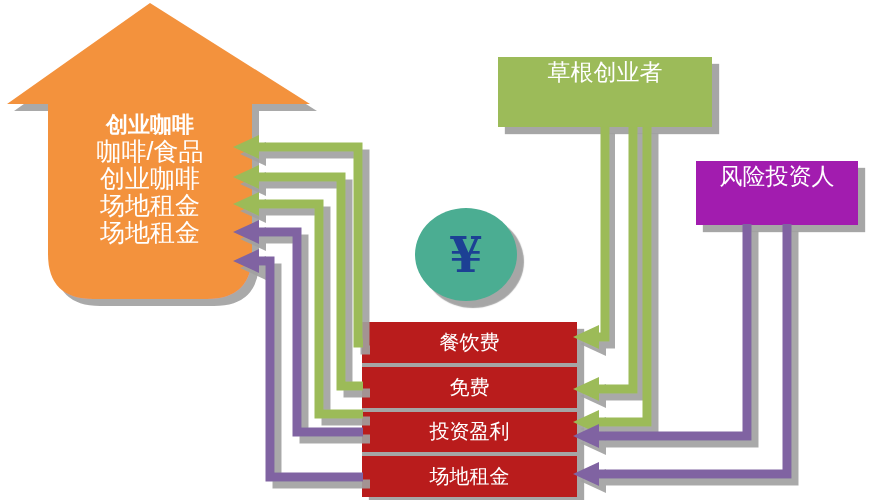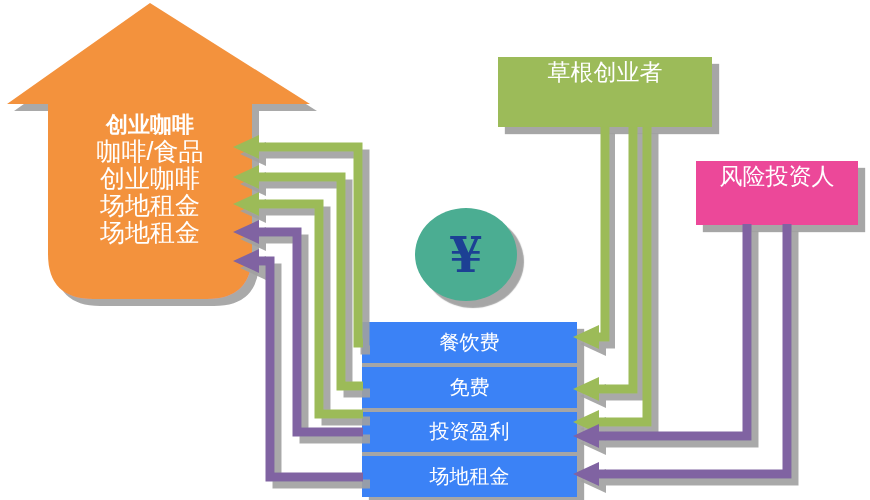--- a/index.html
+++ b/index.html
@@ -15,38 +15,38 @@
     color:#fff;text-align:center;
   }
   #house-text .ln{height:27px;line-height:27px;font-size:25px;white-space:nowrap;}
   #house-text .ttl{font-weight:bold;font-size:22px;}
   
   .actor-box{
     display:flex;align-items:flex-start;justify-content:center;color:#fff;font-size:23px;
     box-shadow:7px 7px 1px rgba(150,150,150,0.85);white-space:nowrap;
   }
   #grassroots-box{left:498px;top:57px;width:214px;height:70px;background:#9CBB59;}
-  #investor-box{left:696px;top:161px;width:162px;height:64px;background:#ec4899;}
+  #investor-box{left:696px;top:161px;width:162px;height:64px;background:#a21caf;}
   
   #money-circle{
     left:415px;top:208px;width:102px;height:93px;border-radius:50%;background:#4BAD92;
     box-shadow:7px 7px 1px rgba(150,150,150,0.85);
   }
   #yuan{
     left:415px;top:208px;width:102px;height:93px;display:flex;align-items:center;justify-content:center;
     font-family:"DejaVu Serif","Liberation Serif",serif;font-weight:bold;font-size:48px;color:#1C4094;
   }
   
   #payments-table{
     left:362px;top:322px;width:215px;height:175px;background:#A5A5A5;
     display:flex;flex-direction:column;gap:4px;
     box-shadow:7px 7px 1px rgba(150,150,150,0.85);
   }
   #payments-table .trow{
-    flex:1;background:#3b82f6;color:#fff;font-size:20px;
+    flex:1;background:#b91c1c;color:#fff;font-size:20px;
     display:flex;align-items:center;justify-content:center;white-space:nowrap;
   }
   
   #wires{left:0;top:0;pointer-events:none;}
   .wire{fill:none;stroke-width:9;stroke-linejoin:miter;}
   .wire.g{stroke:#9CBB59;} .wire.p{stroke:#8064A2;}
   .head.g{fill:#9CBB59;} .head.p{fill:#8064A2;}
 </style>
 </head>
 <body>

